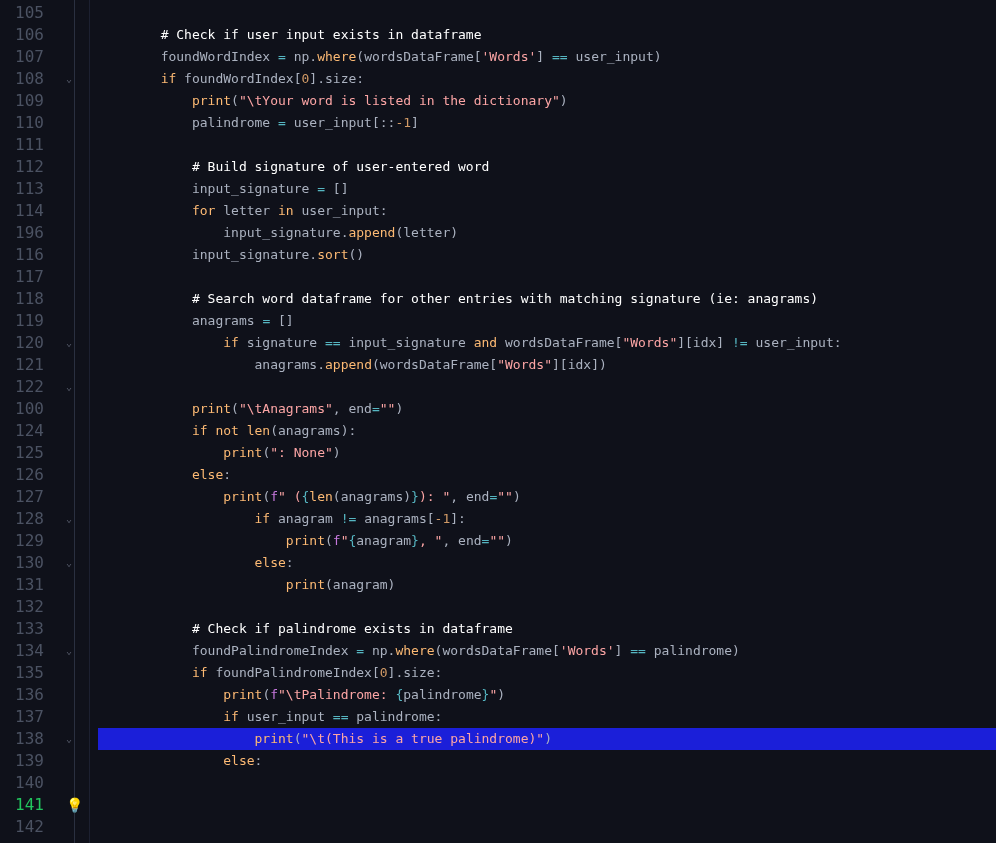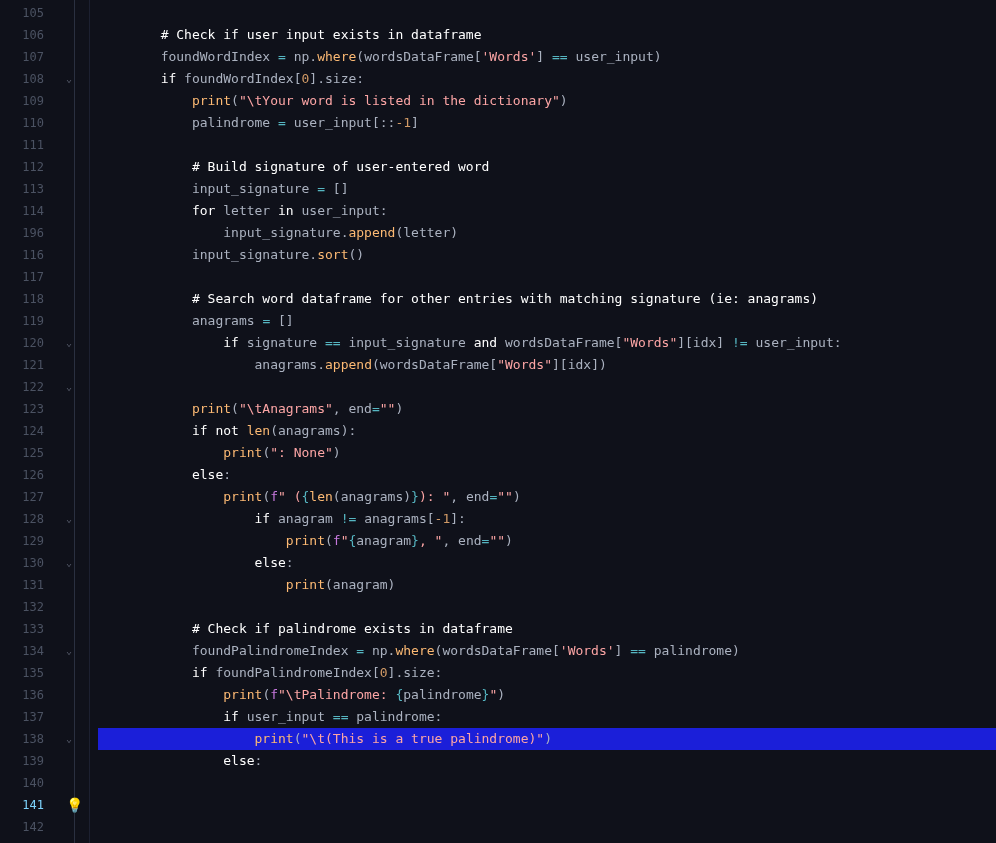--- a/index.html
+++ b/index.html
@@ -18,23 +18,23 @@
     text-align: right;
     color: #4b5262;
     user-select: none;
     padding-top: 2px;
     background: #0f111a;
   }
   .gutter .ln {
     height: 22px;
     line-height: 22px;
     padding-right: 18px;
-    font-size: 12px;
+    font-size: 16px;
   }
-  .gutter .ln.active { color: #7dd3fc; }
+  .gutter .ln.active { color: #22c55e; }
   .fold-col {
     width: 28px;
     position: relative;
     border-right: 1px solid #1c2030;
   }
   .fold-mark {
     position: absolute;
     left: 4px;
     font-size: 10px;
     color: #5b6170;
@@ -66,21 +66,21 @@
   .line {
     height: 22px;
     line-height: 22px;
     white-space: pre;
   }
   .line.highlight {
     background: #1b1fd9;
   }
   
   .cm { color: #ffffff; }       
-  .kw { color: #ffffff; }       
+  .kw { color: #fdba74; }       
   .fn { color: #fdba74; }       
   .va { color: #abb2c0; }       
   .op { color: #56b6c2; }       
   .num { color: #d19a66; }      
   .st { color: #fca5a5; }  
   .fs { color: #c678dd; }       
   .brace { color: #56b6c2; }
 </style>
 </head>
 <body>
@@ -98,21 +98,21 @@
       <div class="ln">113</div>
       <div class="ln">114</div>
       <div class="ln">196</div>
       <div class="ln">116</div>
       <div class="ln">117</div>
       <div class="ln">118</div>
       <div class="ln">119</div>
       <div class="ln">120</div>
       <div class="ln">121</div>
       <div class="ln">122</div>
-      <div class="ln">123</div>
+      <div class="ln">100</div>
       <div class="ln">124</div>
       <div class="ln">125</div>
       <div class="ln">126</div>
       <div class="ln">127</div>
       <div class="ln">128</div>
       <div class="ln">129</div>
       <div class="ln">130</div>
       <div class="ln">131</div>
       <div class="ln">132</div>
       <div class="ln">133</div>

